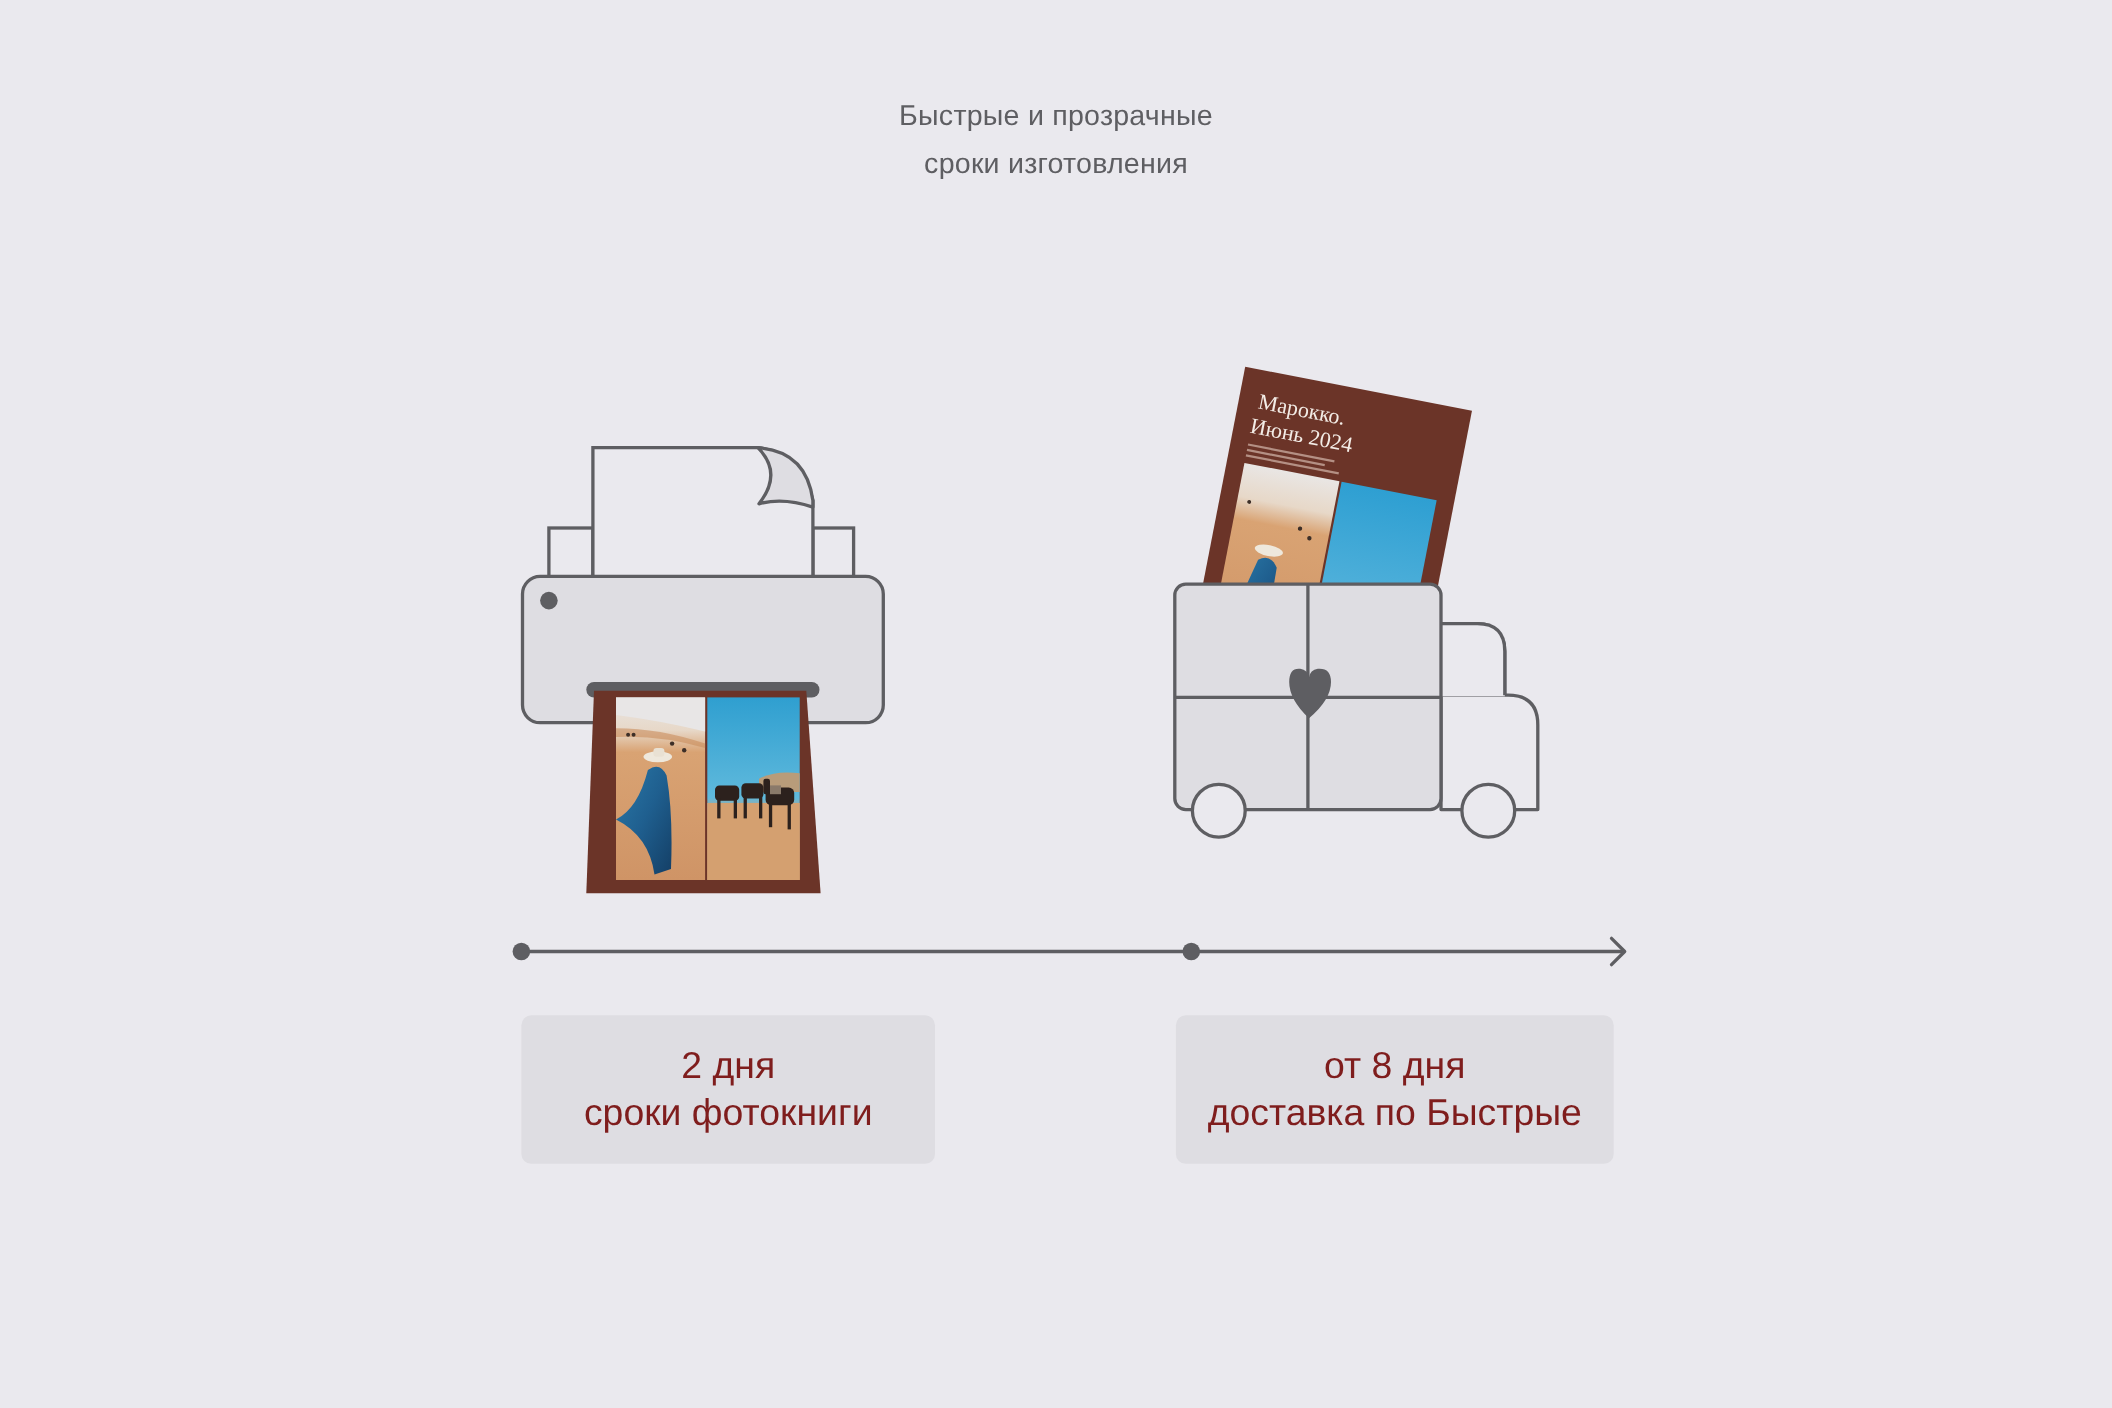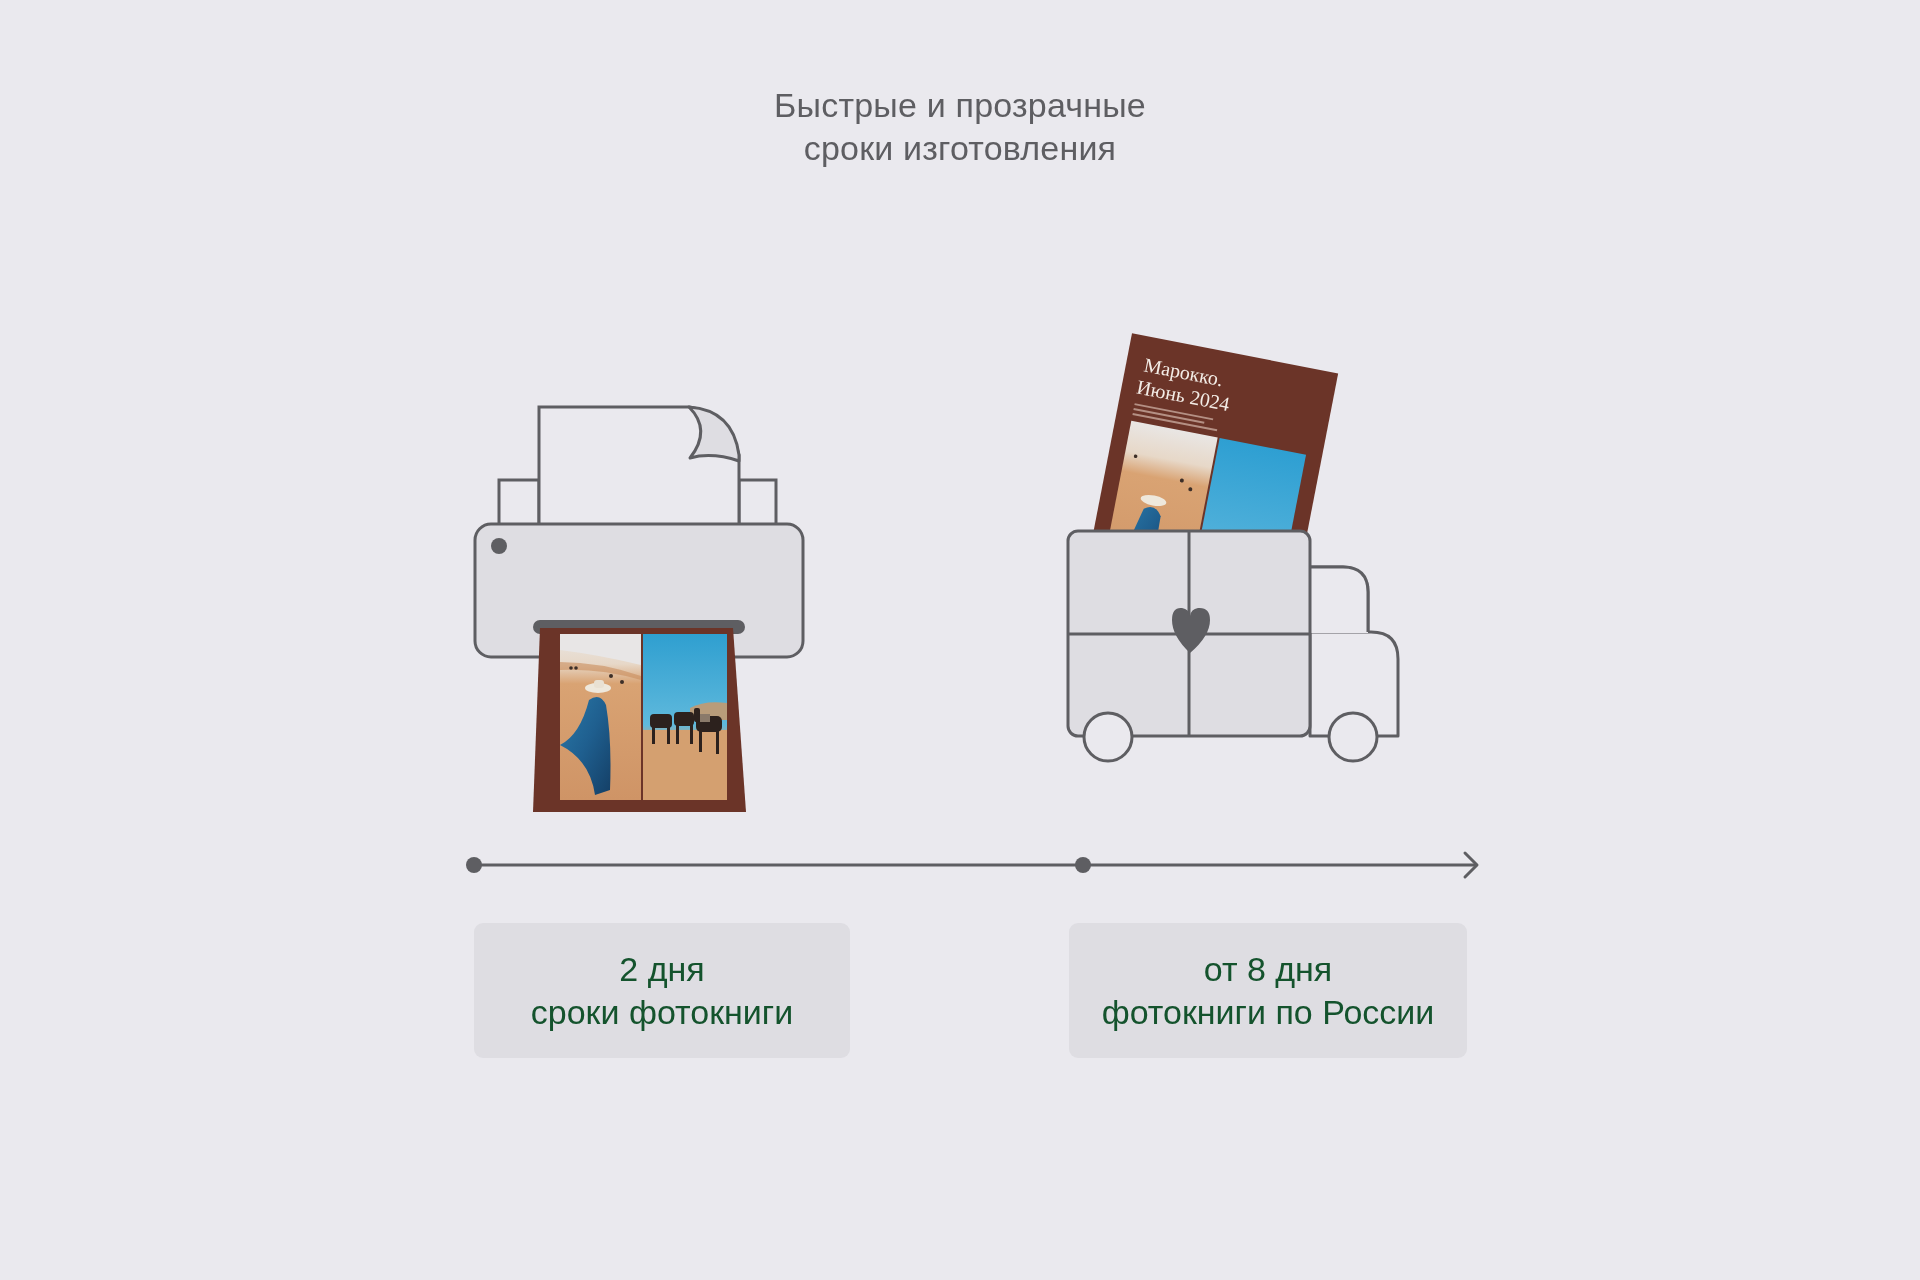--- a/index.html
+++ b/index.html
@@ -5,30 +5,30 @@
   html, body { margin: 0; padding: 0; }
   body {
     width: 1920px; height: 1280px; overflow: hidden;
     background: #eae9ee;
     font-family: "Liberation Sans", "DejaVu Sans", sans-serif;
     color: #5e5e62;
     position: relative;
   }
   .title {
     position: absolute; left: 0; width: 1920px; top: 84px;
-    text-align: center; font-size: 34px; line-height: 43px;
+    text-align: center; font-size: 26px; line-height: 43px;
     color: #5e5e62; letter-spacing: 0.2px;
   }
   .title span { display: block; }
   svg.art { position: absolute; left: 0; top: 0; }
   .box {
     position: absolute; top: 923px; height: 135px;
     background: #dedde2; border-radius: 9px;
     display: flex; flex-direction: column; align-items: center; justify-content: center;
-    font-size: 34px; line-height: 43px; color: #14532d; text-align: center;
+    font-size: 34px; line-height: 43px; color: #7f1d1d; text-align: center;
   }
   .box span { display: block; }
   .box-print { left: 474px; width: 376px; }
   .box-delivery { left: 1069px; width: 398px; }
   .cover-title {
     font-family: "Liberation Serif", "DejaVu Serif", serif;
     fill: #f3ece6; font-size: 20px;
   }
 </style>
 </head>
@@ -157,14 +157,14 @@
   </g>
 </svg>
 
 <div class="box box-print">
   <span>2 дня</span>
   <span>сроки фотокниги</span>
 </div>
 
 <div class="box box-delivery">
   <span>от 8 дня</span>
-  <span>фотокниги по России</span>
+  <span>доставка по Быстрые</span>
 </div>
 
 </body></html>

